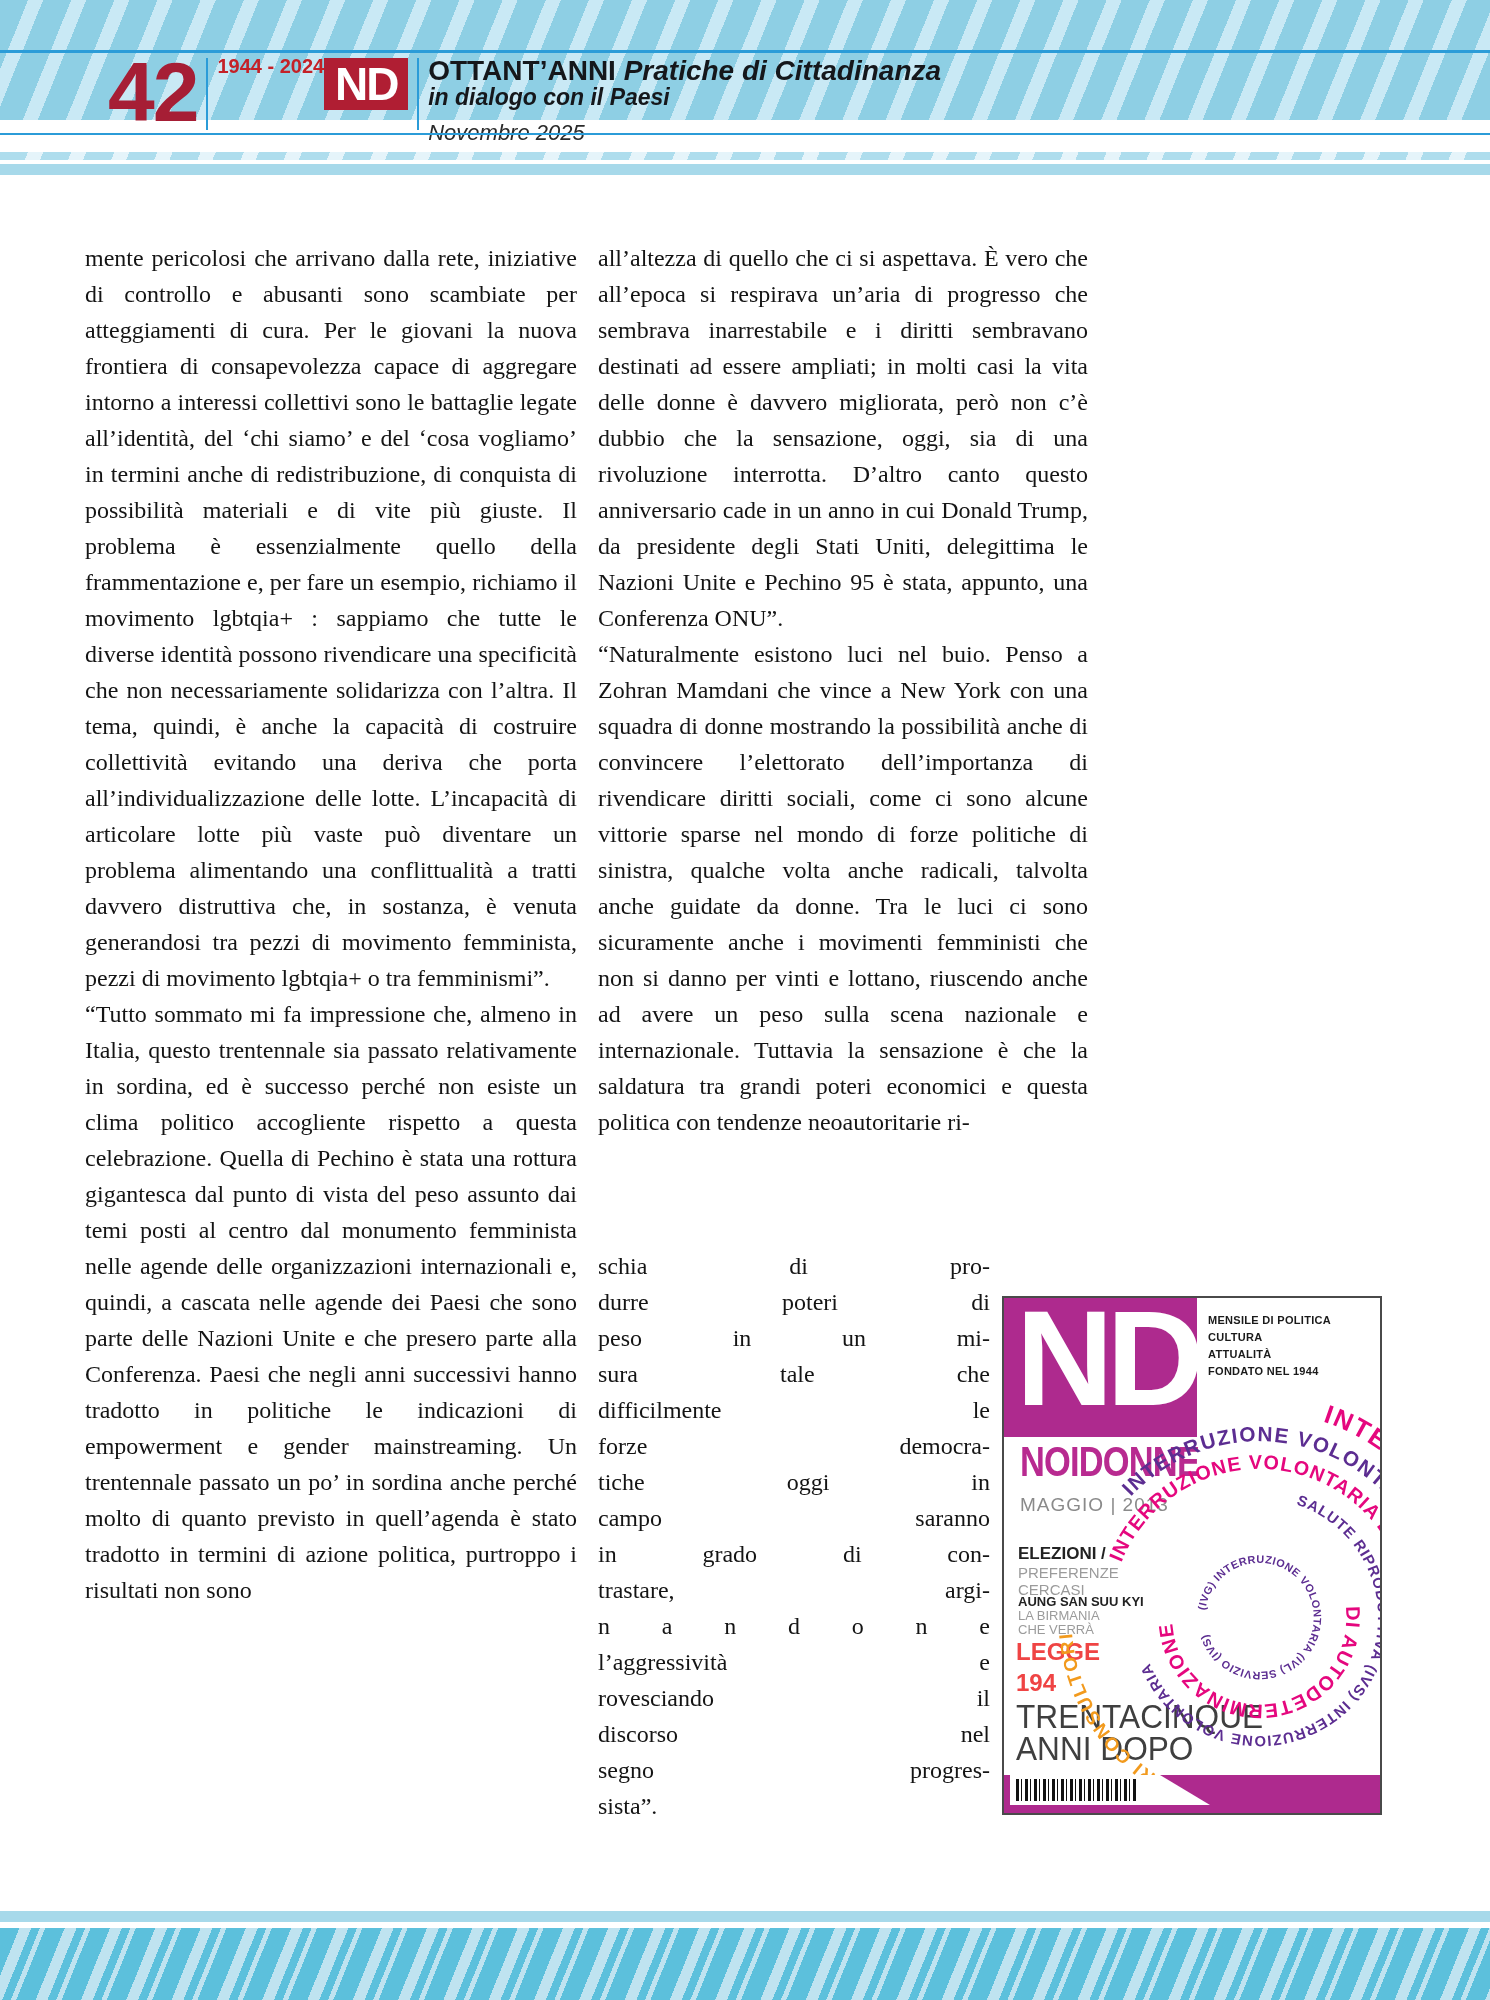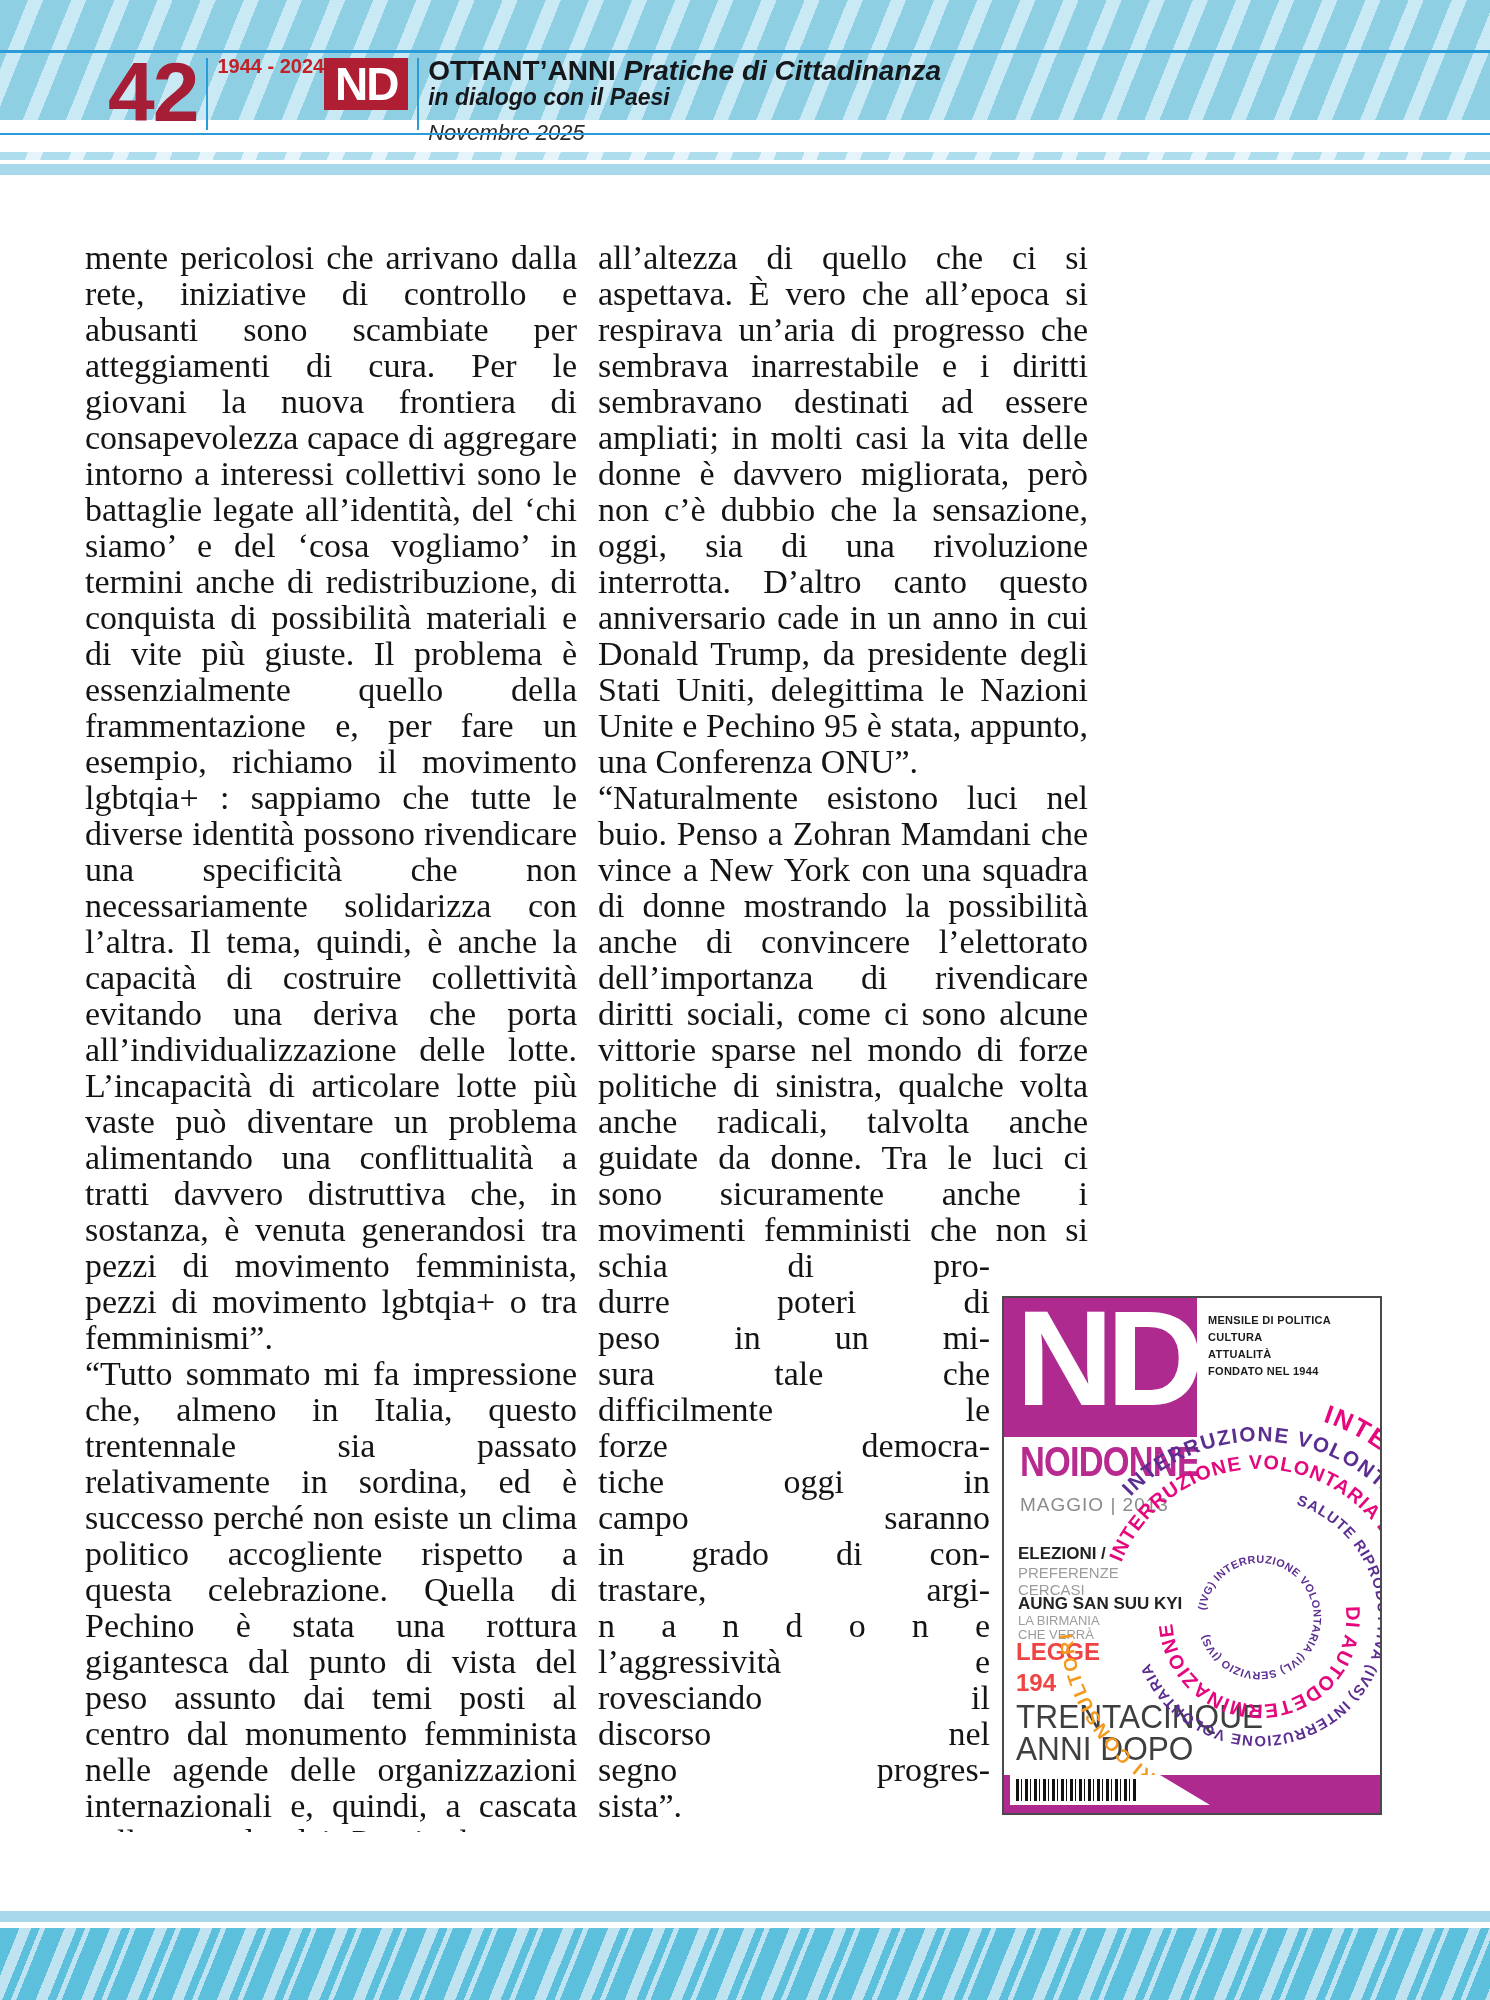--- a/index.html
+++ b/index.html
@@ -29,21 +29,21 @@
   .nd-box{margin-top:2px;width:84px;height:52px;background:#B01E33;color:#fff;
           font-size:46px;font-weight:700;letter-spacing:-2px;display:flex;
           align-items:center;justify-content:center;overflow:hidden;}
   .title-col{padding-top:1px;color:#15171B;}
   .t1{font-size:28px;line-height:27px;font-weight:700;}
   .t1 .ital,.t2{font-style:italic;}
   .t2{font-size:23px;line-height:27px;font-weight:700;}
   .date{margin-top:9px;font-size:22px;font-style:italic;font-weight:400;color:#2A2A2A;}
 
   
-  .col{position:absolute;font-size:34px;line-height:36px;text-align:justify;
+  .col{position:absolute;font-size:24px;line-height:36px;text-align:justify;
        hyphens:auto;-webkit-hyphens:auto;}
   .col p{margin:0;}
   .col .q{font-weight:700;}
   .col-left{left:85px;top:240px;width:492px;height:1592px;overflow:hidden;}
   .col-right{left:598px;top:240px;width:490px;height:1008px;overflow:hidden;}
   .col-narrow{left:598px;top:1248px;width:392px;height:584px;overflow:hidden;}
   .col-narrow p{white-space:pre-line;text-align:justify;text-align-last:justify;}
 
   
   .cover{position:absolute;left:1002px;top:1296px;width:380px;height:519px;
@@ -59,21 +59,21 @@
   .masthead{position:absolute;left:16px;top:140px;z-index:2;color:#B82A90;font-size:42px;
             font-weight:700;letter-spacing:-1px;transform:scaleX(.82);transform-origin:left top;}
   .issue{position:absolute;left:16px;top:196px;z-index:2;color:#8A8A8A;font-size:19px;
          letter-spacing:1px;}
   .info{position:absolute;left:204px;top:14px;z-index:2;color:#1A1A1A;font-size:11px;
         font-weight:700;line-height:17px;letter-spacing:.3px;}
   .feat{position:absolute;left:14px;z-index:2;}
   .feat .ft{font-weight:700;color:#222;}
   .feat .fs{color:#9B9B9B;white-space:pre-line;}
   .feat1{top:246px;} .feat1 .ft{font-size:17px;} .feat1 .fs{font-size:15px;line-height:17px;}
-  .feat2{top:296px;} .feat2 .ft{font-size:17px;} .feat2 .fs{font-size:13px;line-height:14px;}
+  .feat2{top:296px;} .feat2 .ft{font-size:13px;} .feat2 .fs{font-size:13px;line-height:14px;}
   .law{position:absolute;left:12px;top:338px;z-index:2;color:#ef4444;font-size:24px;
        font-weight:700;line-height:31px;letter-spacing:0;}
   .lawsub{position:absolute;left:12px;top:402px;z-index:2;color:#3F3F3F;font-size:34px;
           font-weight:400;line-height:32px;transform:scaleX(.93);transform-origin:left top;}
   .cover-band{position:absolute;left:0;right:0;bottom:0;height:38px;background:#AE2A8E;z-index:4;}
   .bcbox{position:absolute;left:6px;top:0;width:200px;height:30px;background:#fff;
          clip-path:polygon(0 0,150px 0,200px 100%,0 100%);}
   .bars{position:absolute;left:6px;top:4px;width:120px;height:22px;
         background:repeating-linear-gradient(90deg,#111 0 3px,#fff 3px 5px,#111 5px 6px,#fff 6px 9px);}
 </style>

